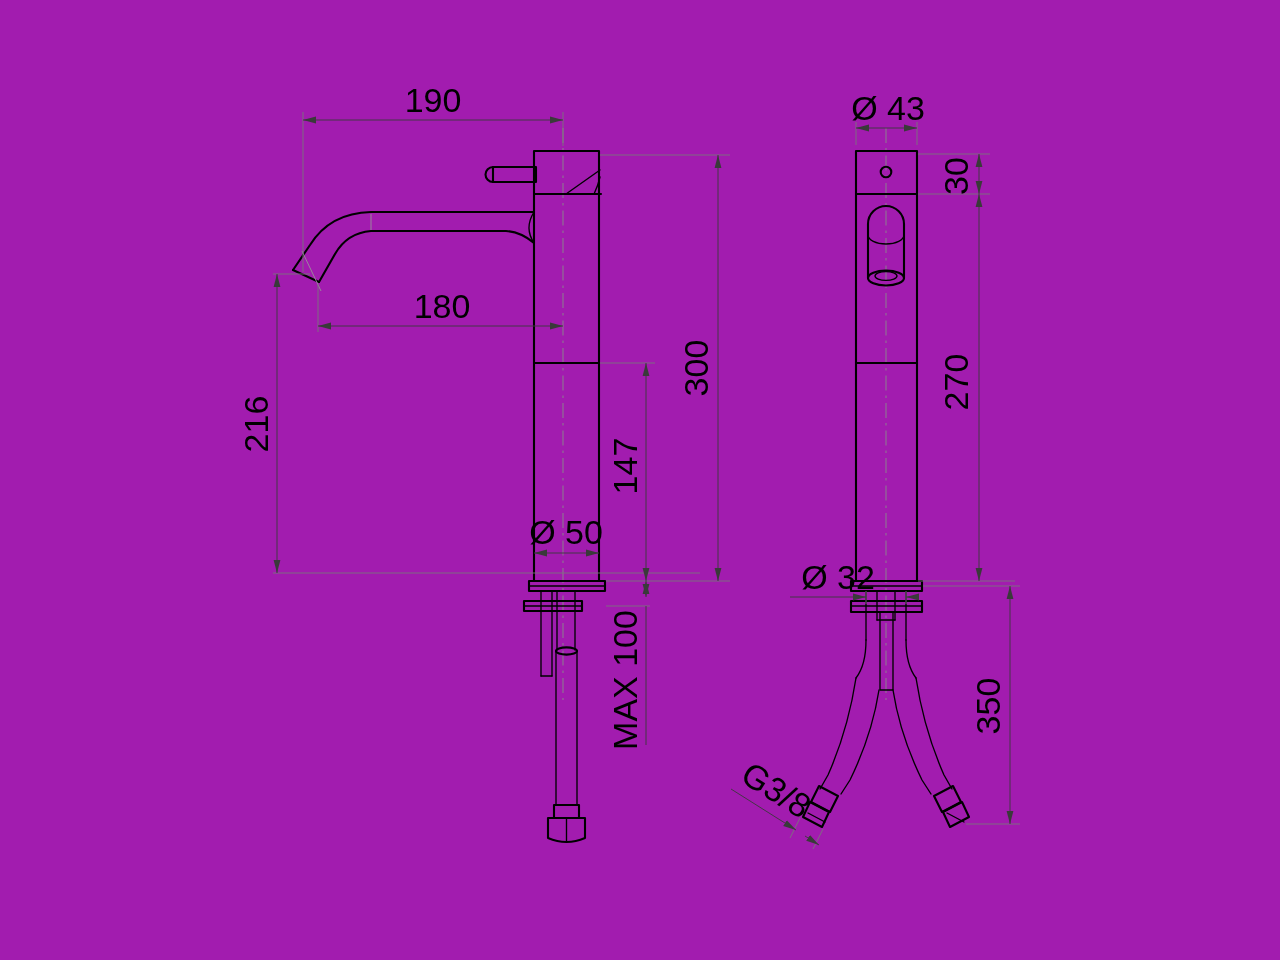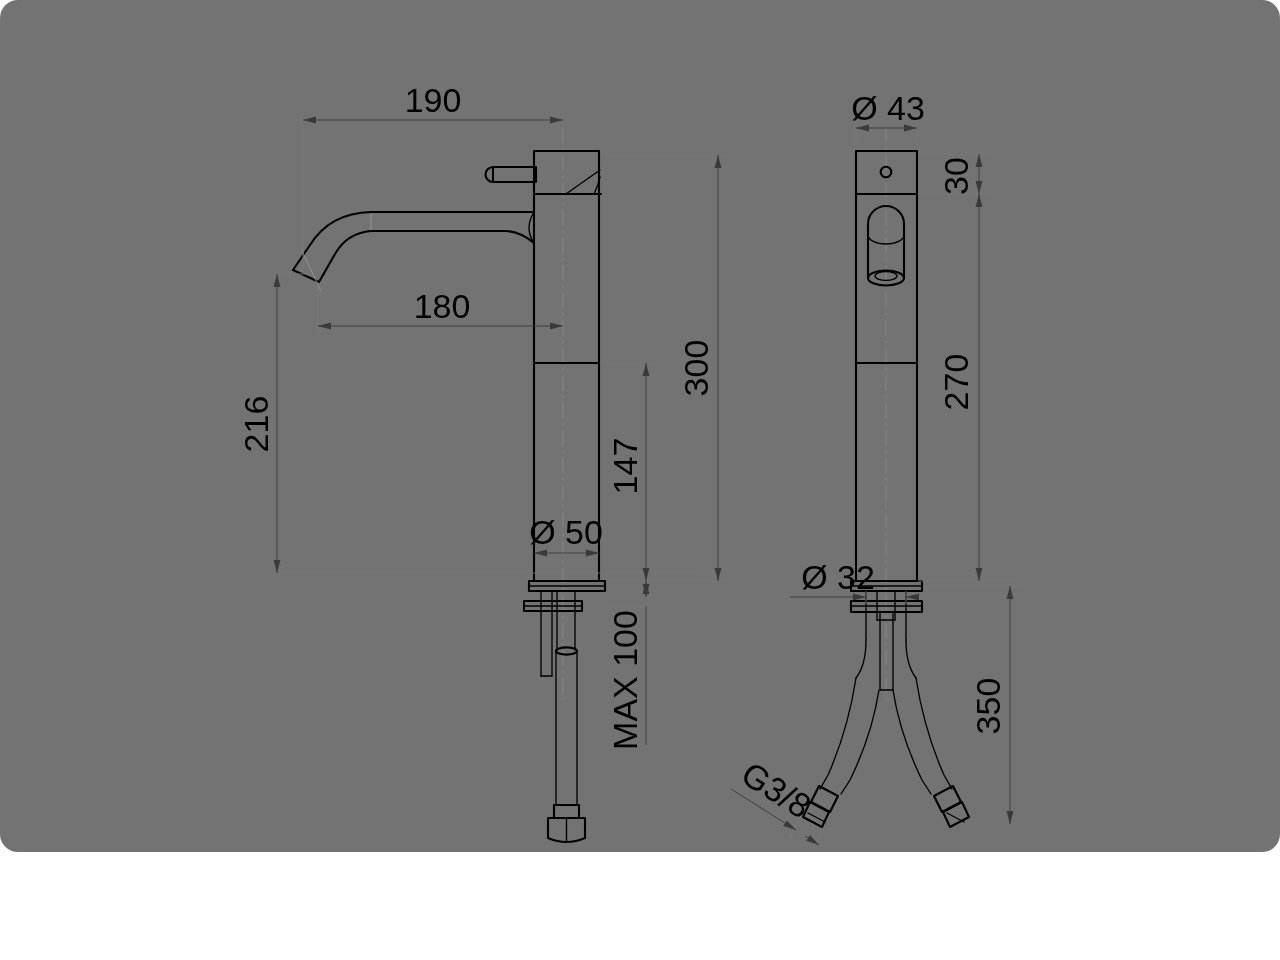--- a/index.html
+++ b/index.html
@@ -9,23 +9,22 @@
   }
   body {
     width: 1280px;
     height: 960px;
     font-family: "Liberation Sans", sans-serif;
     overflow: hidden;
   }
   #drawing-root {
     position: relative;
     width: 1280px;
-    height: 852px;
-    background: #737373;
-    border-radius: 18px;
+    height: 960px;
+    background: #a21caf;
   }
   svg.cad {
     position: absolute;
     left: 0;
     top: 0;
     width: 1280px;
     height: 960px;
   }
   
   .obj      { fill: none; stroke: #000000; stroke-width: 2.1; stroke-linecap: round; stroke-linejoin: round; }

